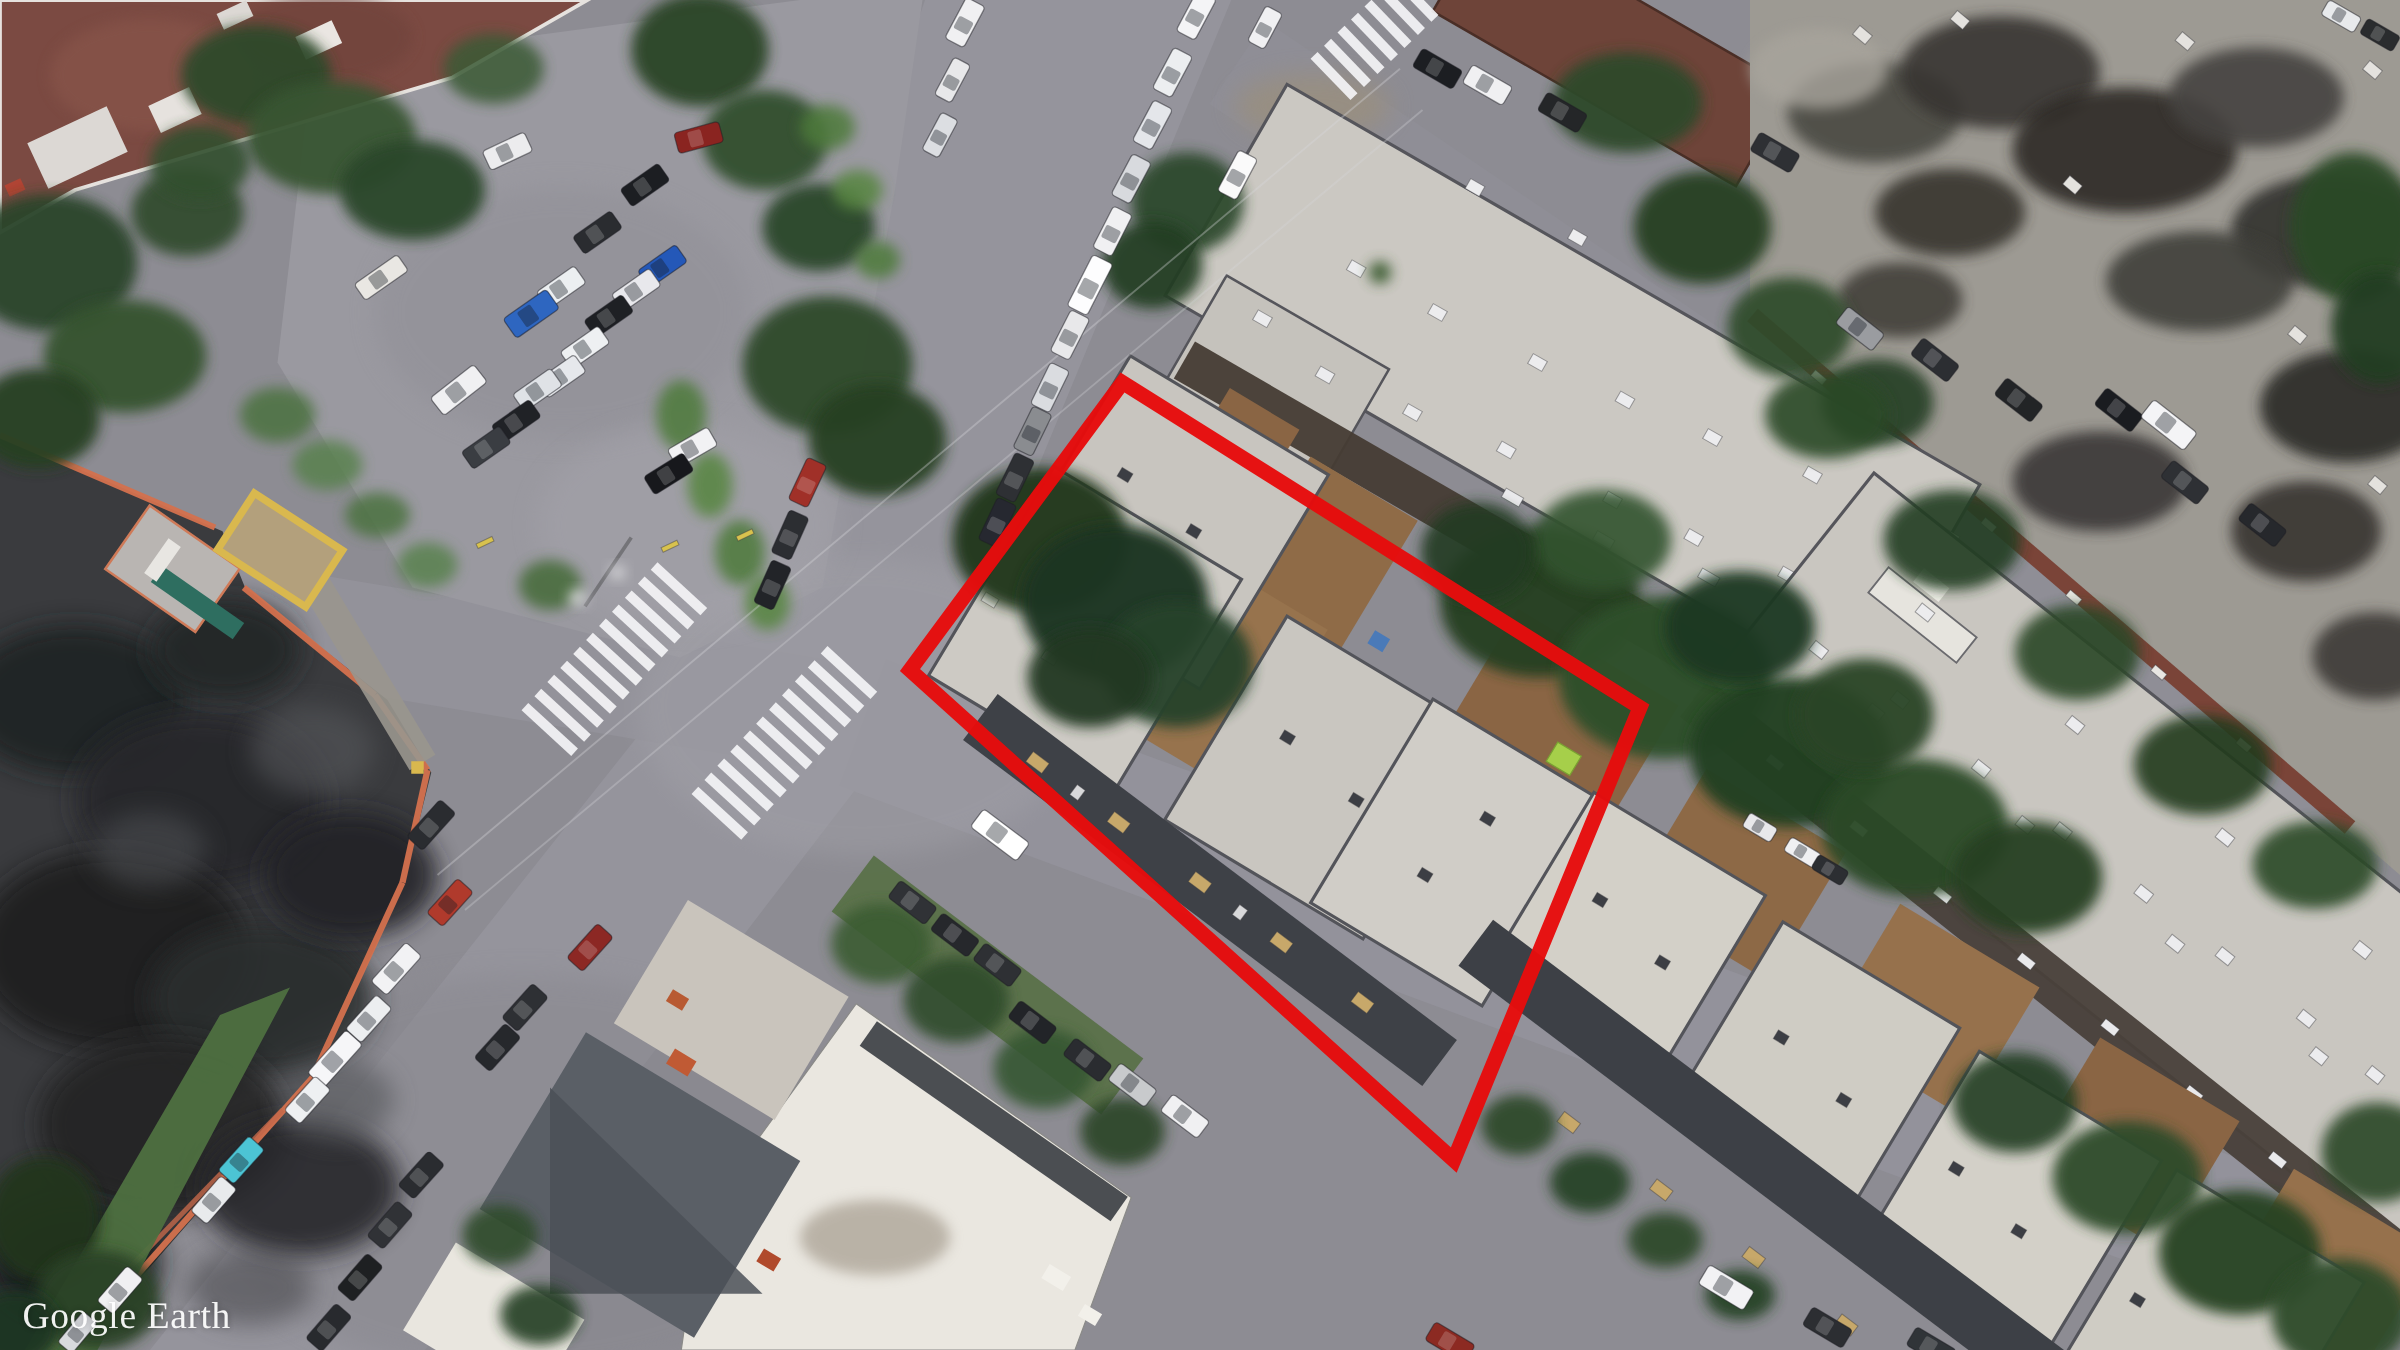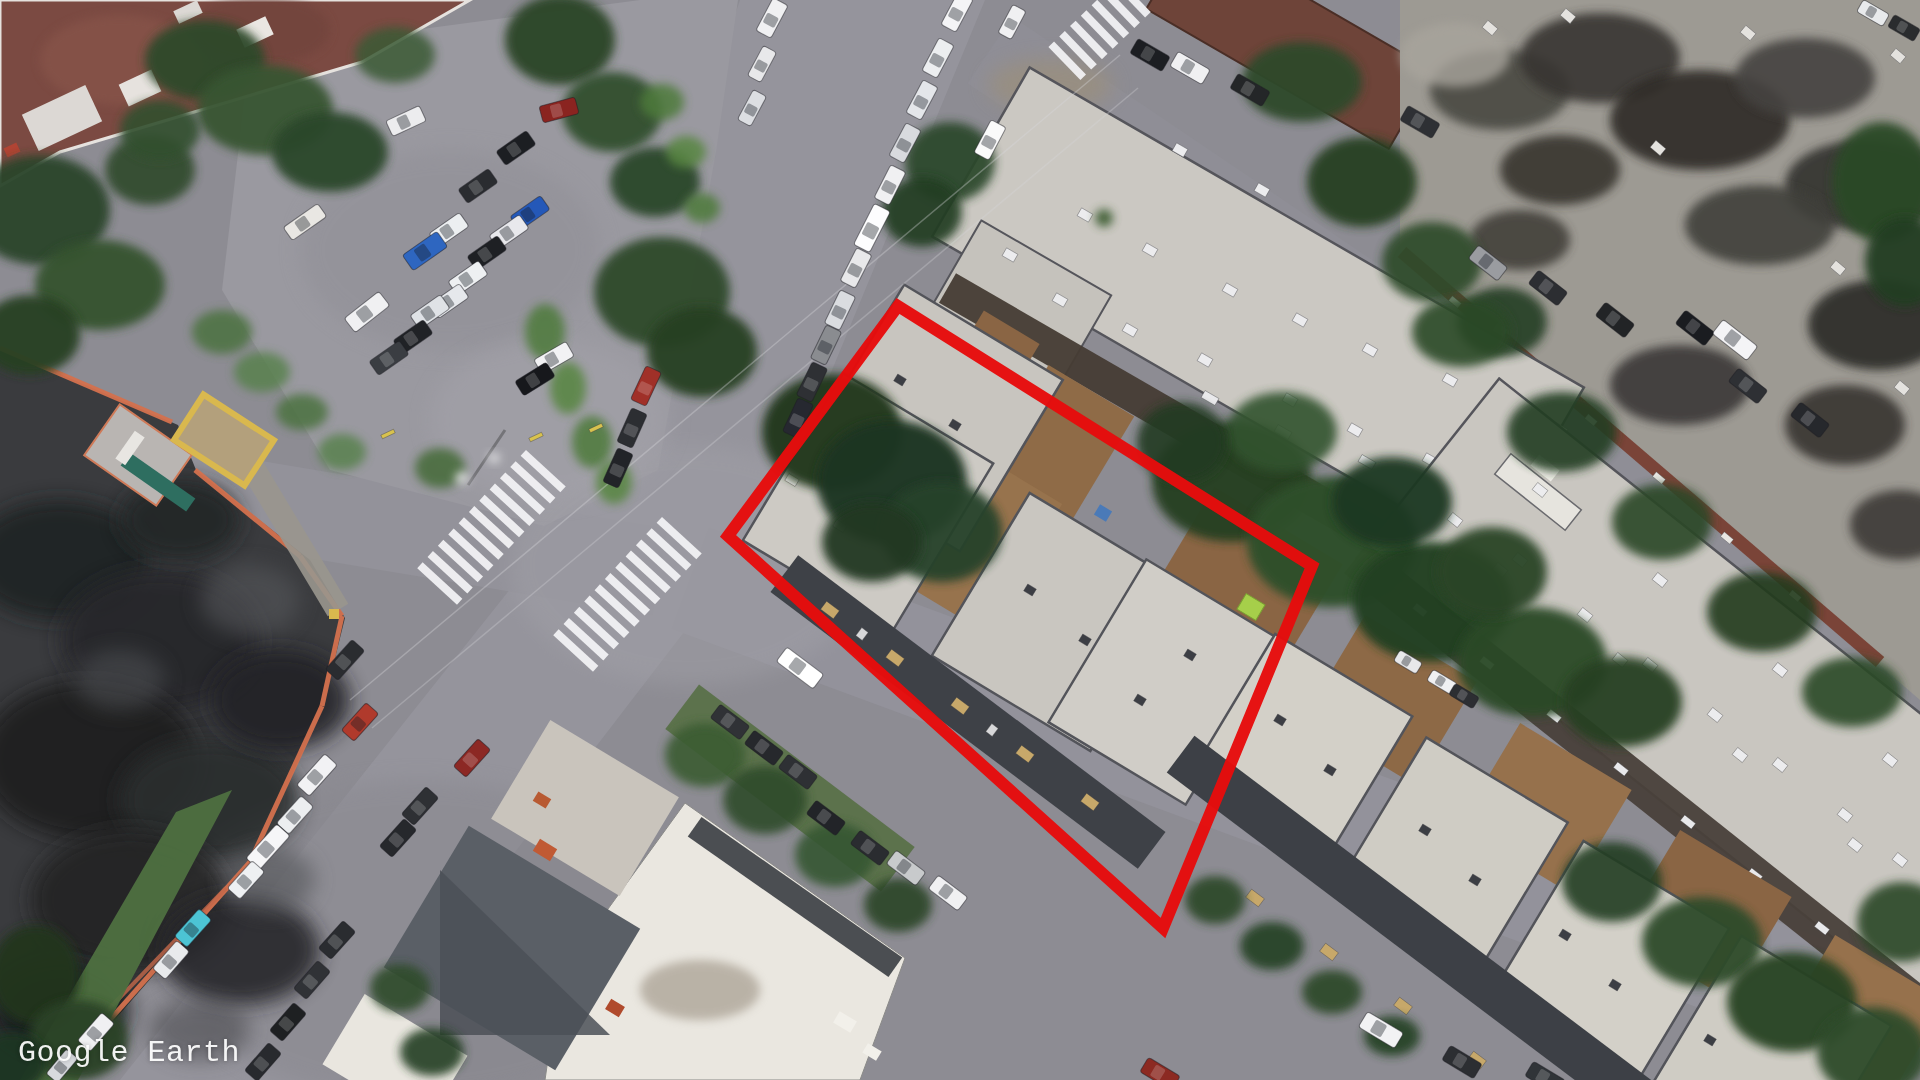--- a/index.html
+++ b/index.html
@@ -1,17 +1,17 @@
 <!DOCTYPE html>
 <html><head>
 <meta charset="utf-8">
 <style>
   html,body{margin:0;padding:0;background:#111;}
   #stage{position:relative;width:1920px;height:1080px;overflow:hidden;background:#8d8c93;
-         font-family:Liberation Mono, monospace;}
+         font-family:Liberation Serif, serif;}
   #aerial{position:absolute;left:0;top:0;width:1920px;height:1080px;display:block;}
   #watermark{position:absolute;left:18px;top:1036px;color:#ffffff;opacity:.93;
              font-size:30px;font-weight:400;letter-spacing:.5px;
              text-shadow:0 0 5px rgba(0,0,0,.35);user-select:none;}
 </style>
 </head>
 <body>
 
 <div id="stage">
   <svg id="aerial" xmlns="http://www.w3.org/2000/svg" viewBox="0 0 1920 1080" preserveAspectRatio="none">

